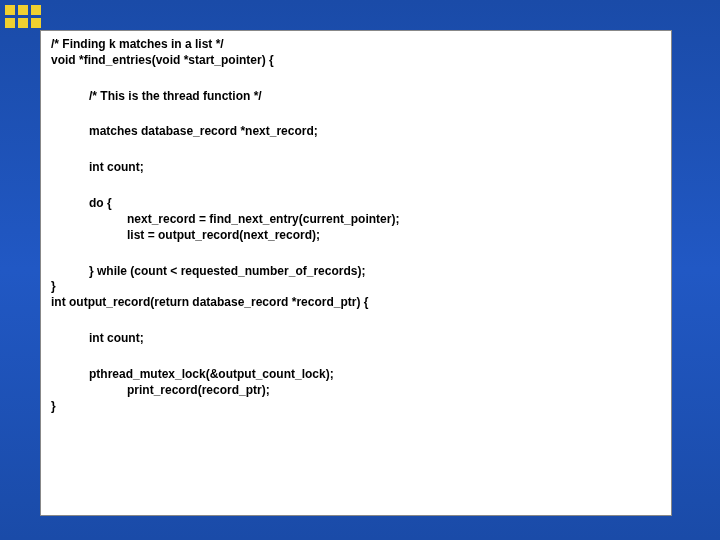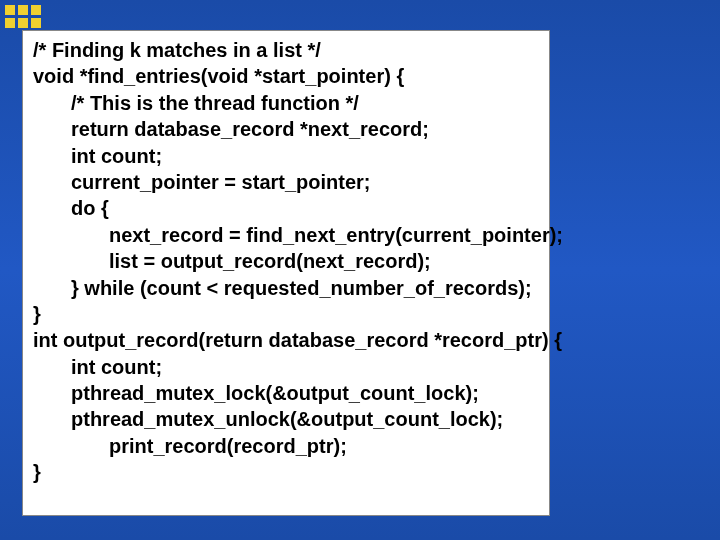--- a/index.html
+++ b/index.html
@@ -22,61 +22,59 @@
     gap: 3px;
   }
   .corner-squares .sq {
     width: 10px;
     height: 10px;
     background: #f0d030;
   }
   .code-box {
     position: absolute;
     top: 30px;
-    left: 22px;
-    width: 528px;
+    left: 40px;
+    width: 632px;
     height: 486px;
     background: #ffffff;
     border: 1px solid #888;
     padding: 6px 10px;
     box-sizing: border-box;
-    font-size: 20px;
+    font-size: 12px;
     line-height: 1.32;
     color: #000;
     font-weight: bold;
   }
   .code-box div {
     white-space: pre;
   }
-  .i1 { padding-left: 38px; }
+  .i1 { padding-left: 38px; margin-top: 20px; }
   .i2 { padding-left: 76px; }
 </style>
 </head>
 <body>
 
 <div class="corner-squares">
   <div class="sq"></div>
   <div class="sq"></div>
   <div class="sq"></div>
   <div class="sq"></div>
   <div class="sq"></div>
   <div class="sq"></div>
 </div>
 
 <div class="code-box">
   <div>/* Finding k matches in a list */</div>
   <div>void *find_entries(void *start_pointer) {</div>
   <div class="i1">/* This is the thread function */</div>
-  <div class="i1">return database_record *next_record;</div>
+  <div class="i1">matches database_record *next_record;</div>
   <div class="i1">int count;</div>
-  <div class="i1">current_pointer = start_pointer;</div>
   <div class="i1">do {</div>
   <div class="i2">next_record = find_next_entry(current_pointer);</div>
   <div class="i2">list = output_record(next_record);</div>
   <div class="i1">} while (count &lt; requested_number_of_records);</div>
   <div>}</div>
   <div>int output_record(return database_record *record_ptr) {</div>
   <div class="i1">int count;</div>
   <div class="i1">pthread_mutex_lock(&amp;output_count_lock);</div>
-  <div class="i1">pthread_mutex_unlock(&amp;output_count_lock);</div>
   <div class="i2">print_record(record_ptr);</div>
   <div>}</div>
 </div>
 
 </body></html>

